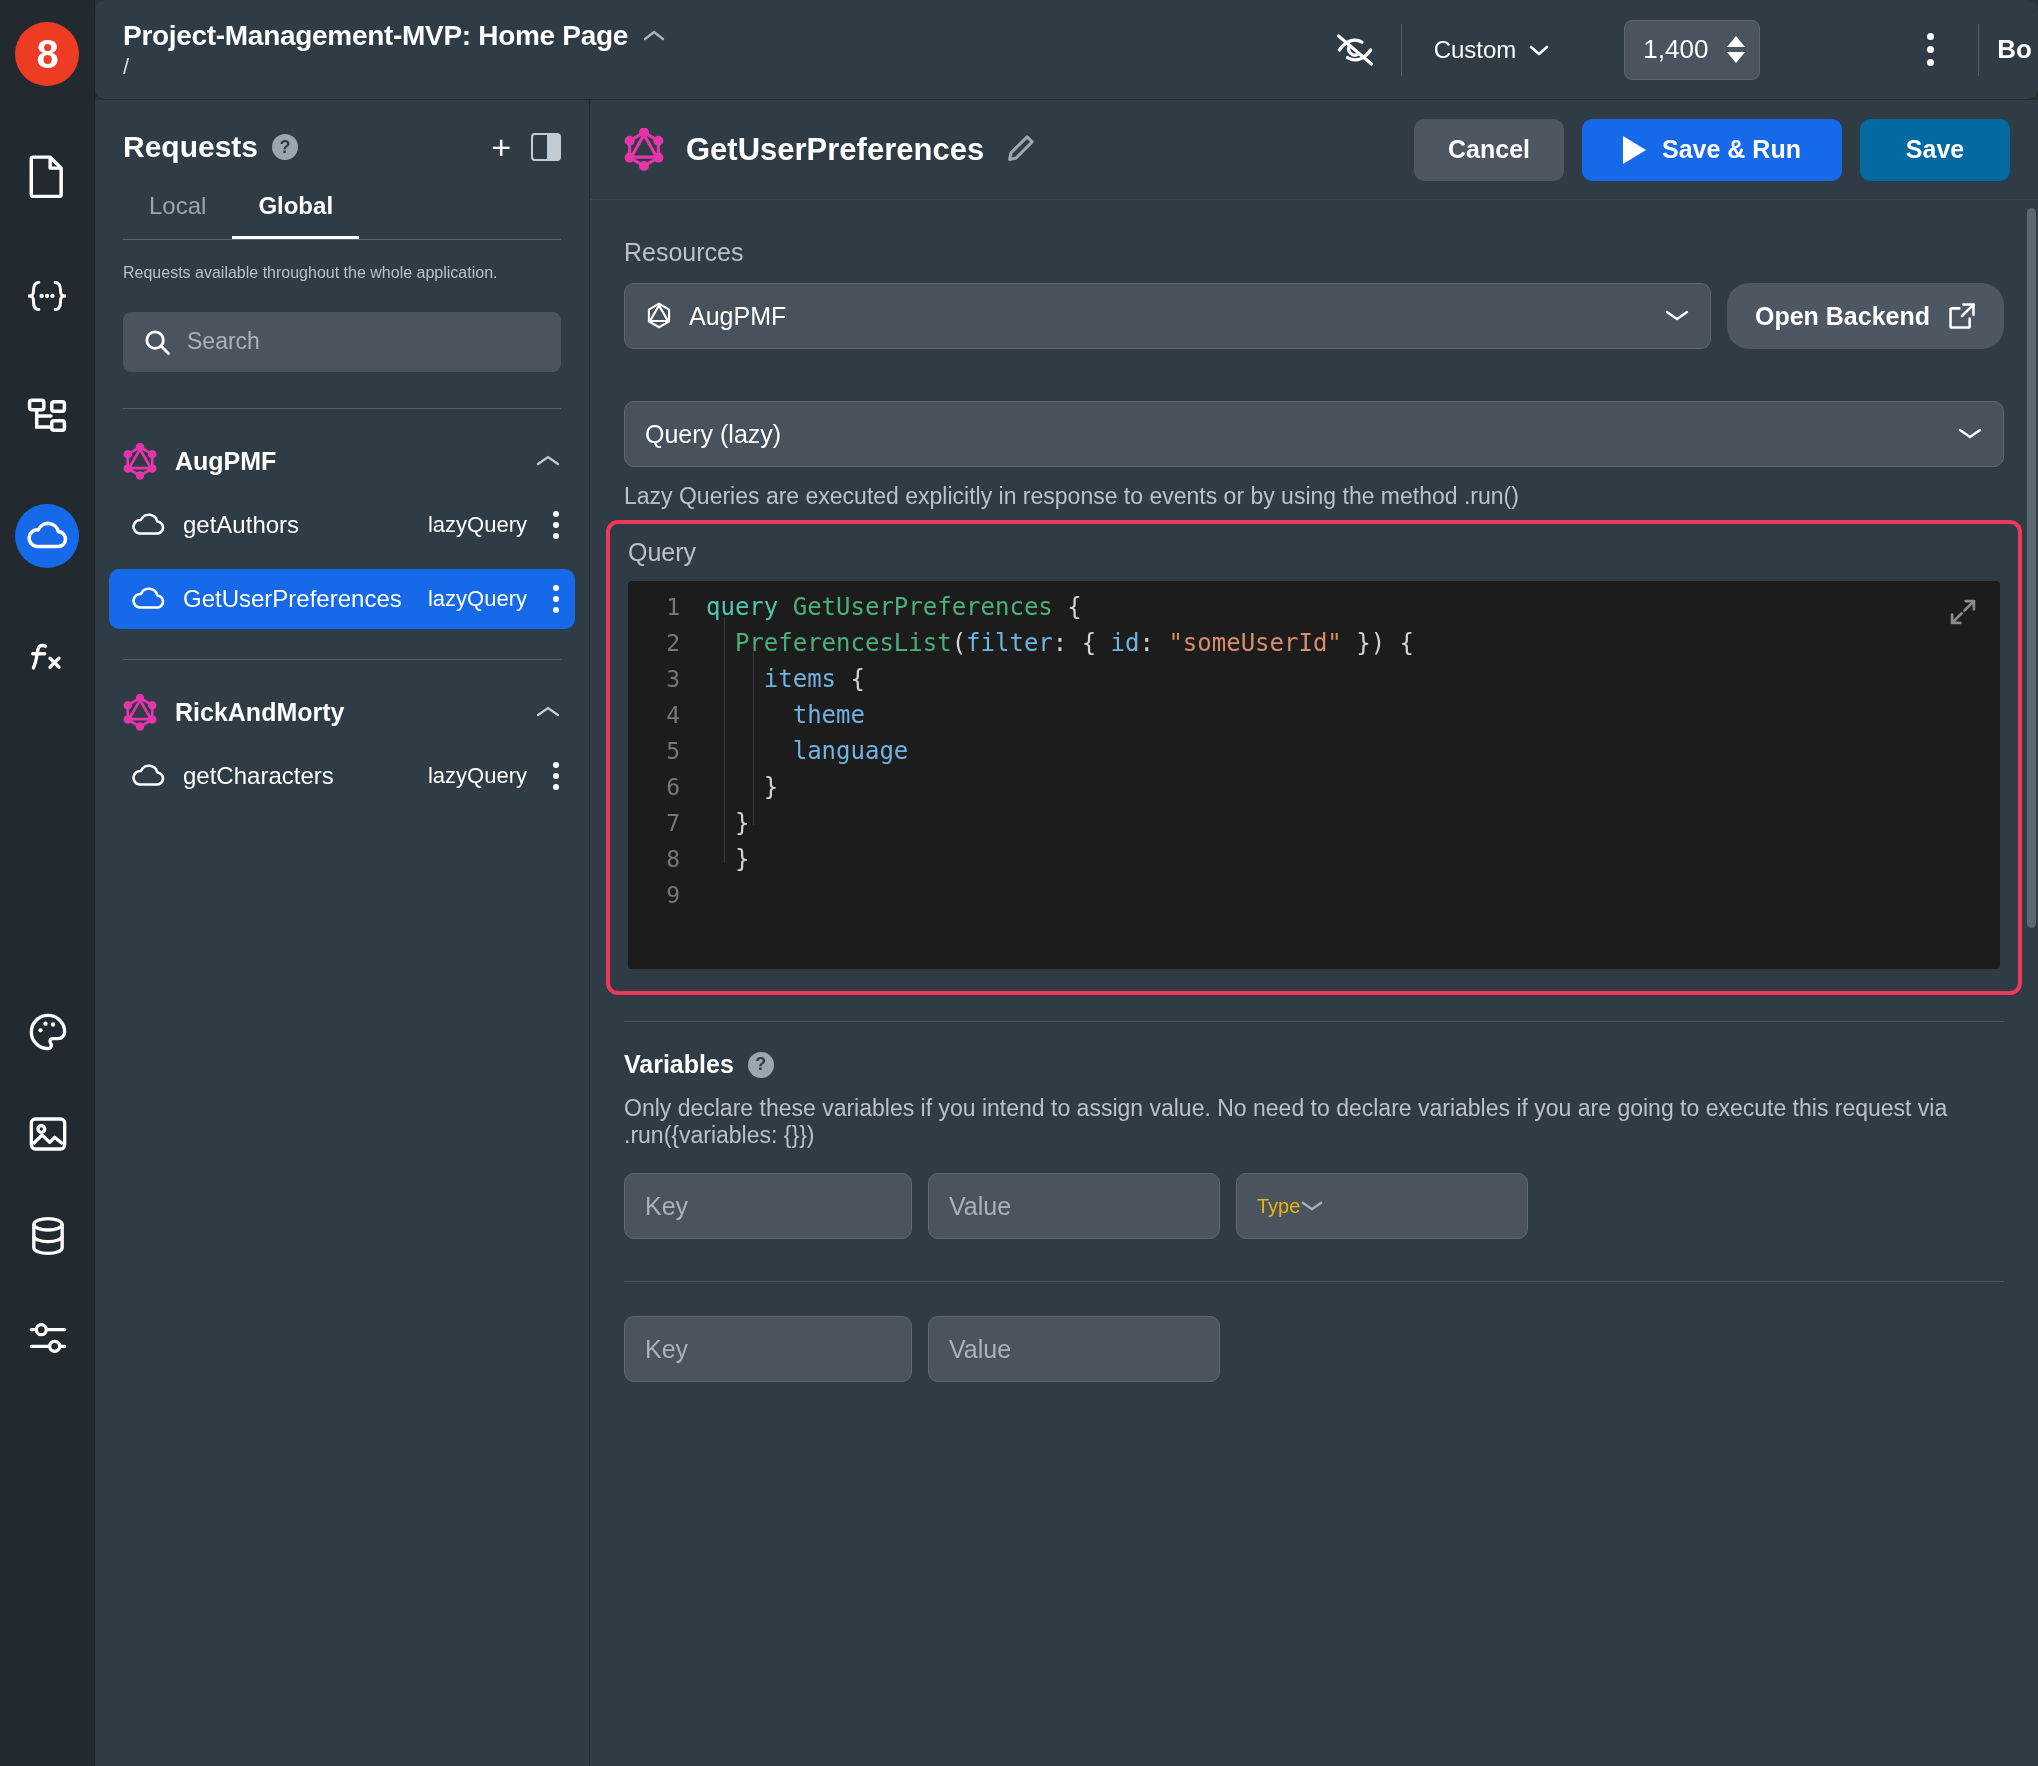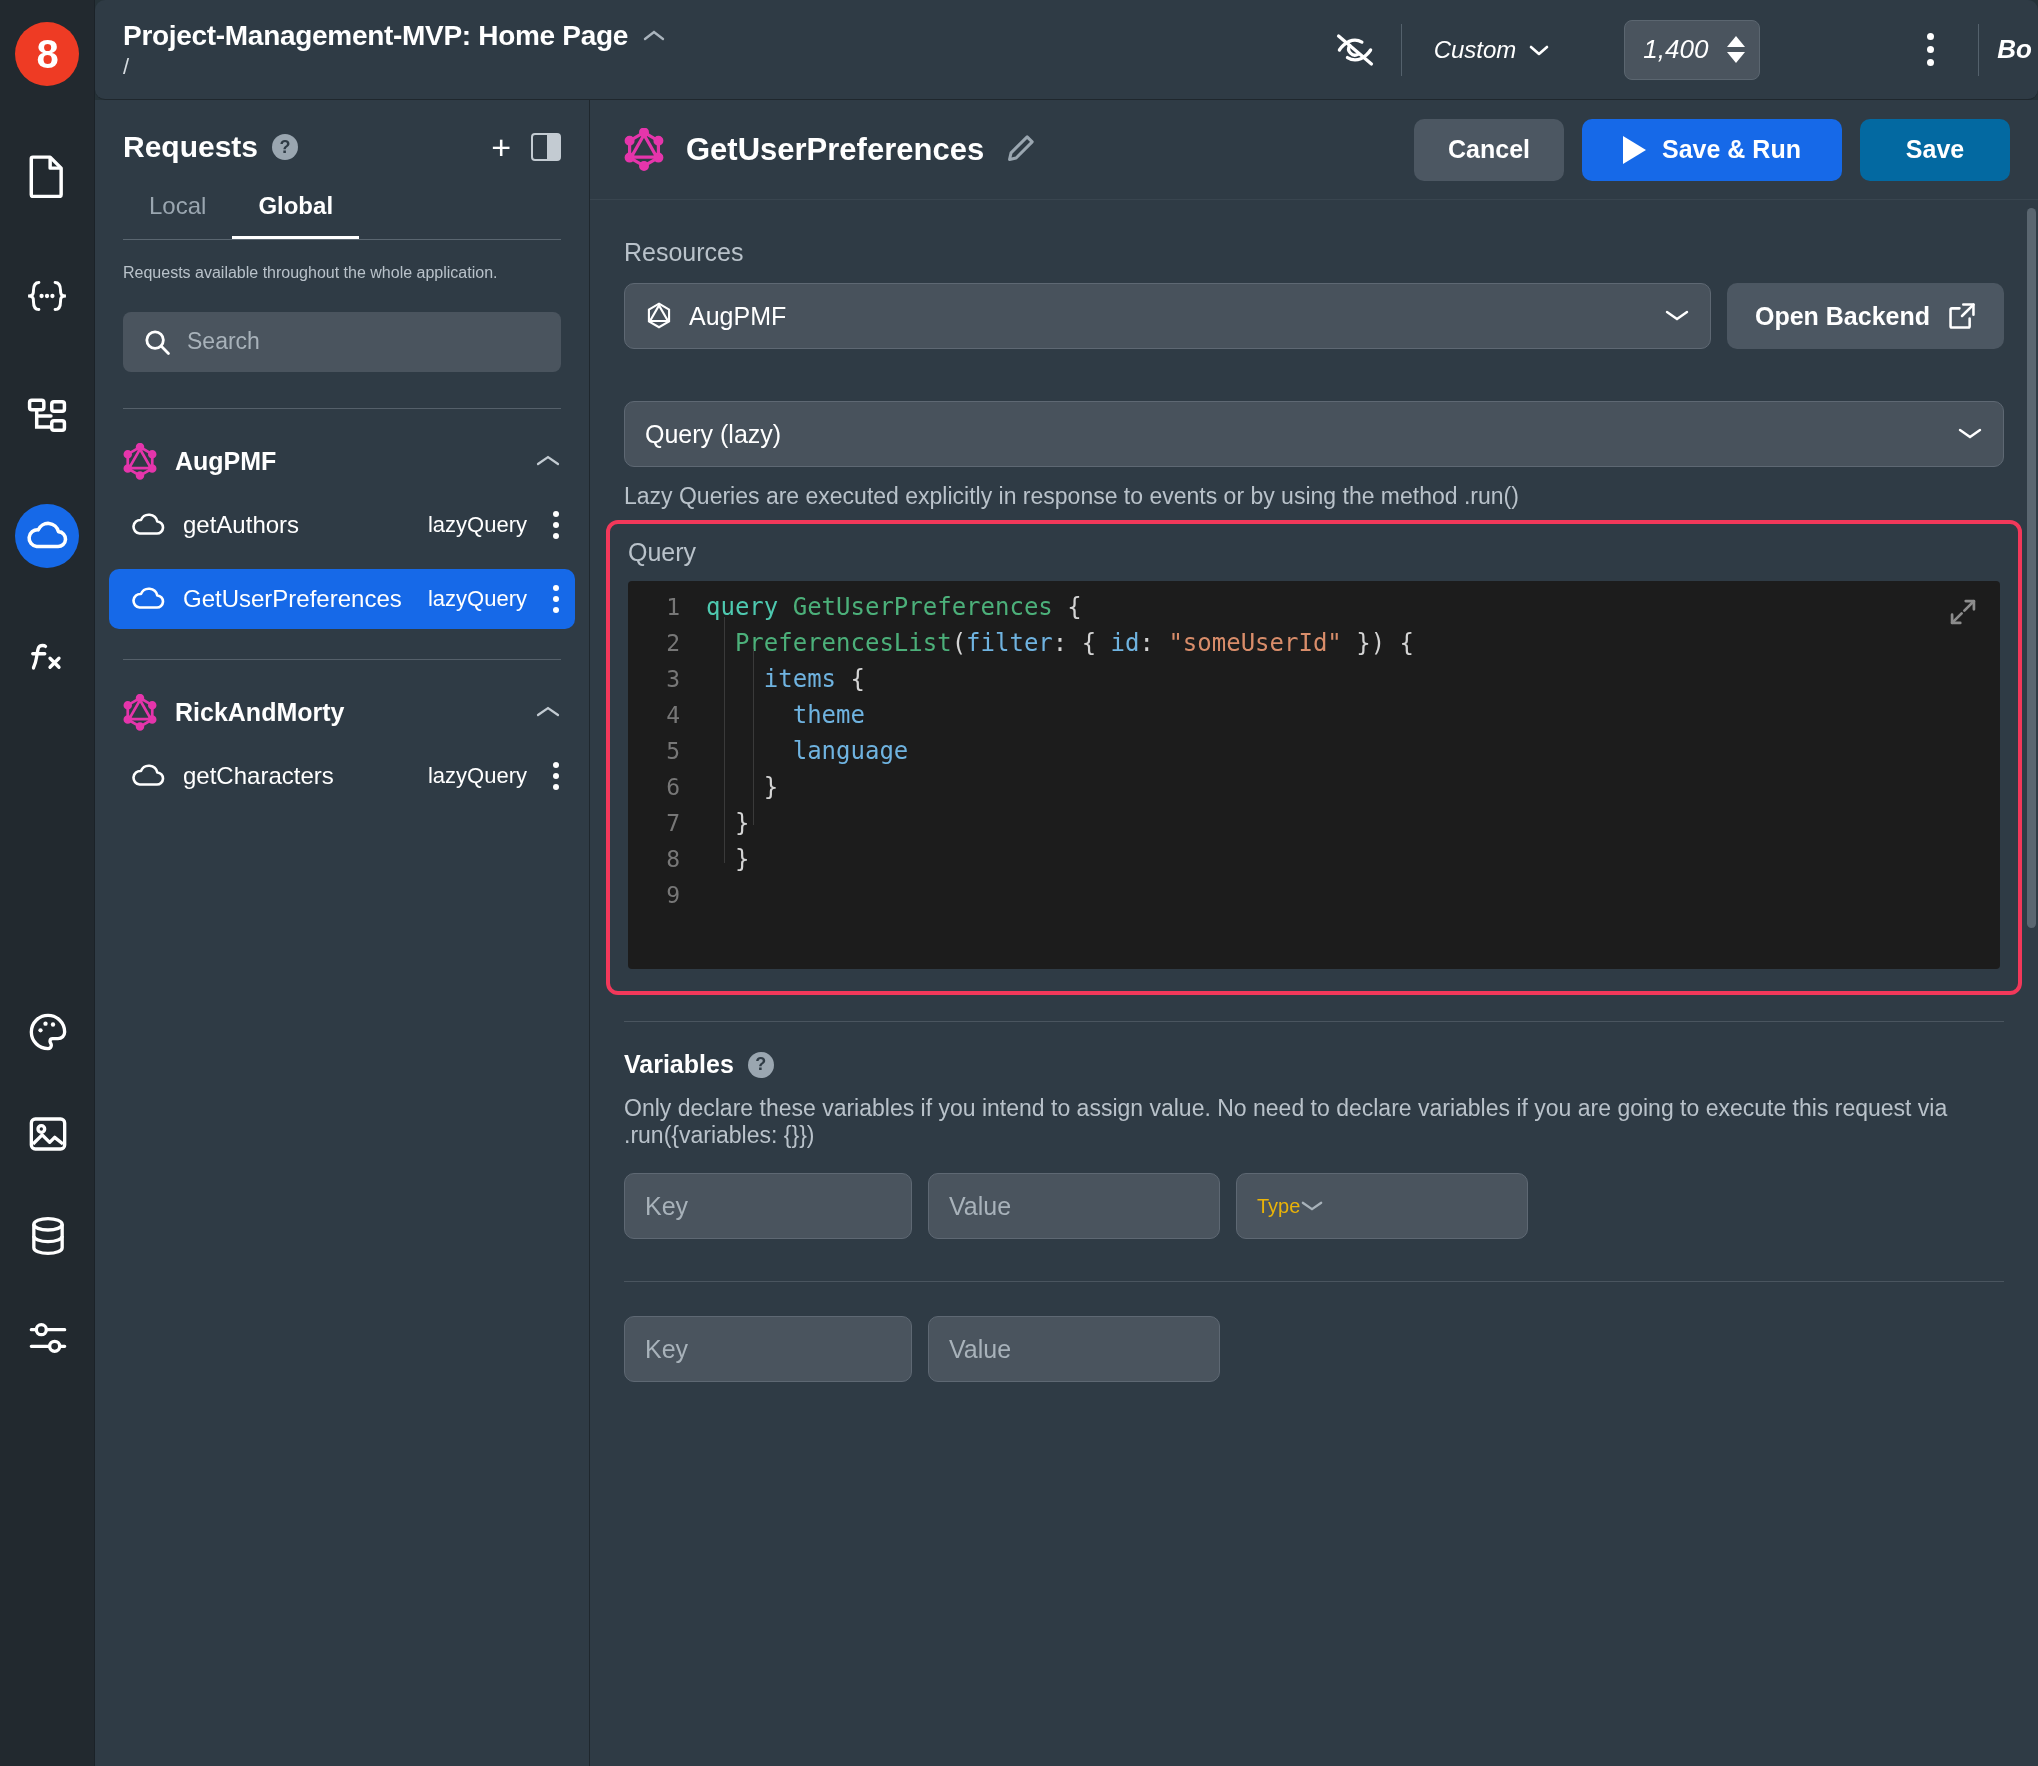--- a/index.html
+++ b/index.html
@@ -52,21 +52,21 @@
   }
   .topbar-title-wrap { padding-left: 28px; display: flex; flex-direction: column;
     justify-content: center; }
   .topbar-title-row { display: flex; align-items: center; gap: 14px; }
   .topbar-title {
     font-size: 28px; font-weight: bold; color: #ffffff; letter-spacing: -0.3px;
   }
   .chev-up { color: #aab4bd; font-size: 20px; line-height: 1; }
   .topbar-path { font-size: 22px; color: #d6dce1; margin-top: 2px; }
 
-  .topbar-right { margin-left: auto; display: flex; align-items: center; height: 100%; font-style: italic; }
+  .topbar-right { margin-left: auto; display: flex; align-items: center; height: 100%; }
   .tb-icon-btn {
     width: 56px; height: 56px; display: flex; align-items: center; justify-content: center;
     color: #ffffff;
   }
   .tb-sep { width: 1px; height: 52px; background: #54616c; margin: 0 18px; }
   .tb-select {
     display: flex; align-items: center; gap: 12px; color: #ffffff; font-size: 24px;
     padding: 0 14px;
   }
   .tb-number {
@@ -175,21 +175,21 @@
   .field-label.strong { color: #ffffff; font-weight: bold; display: flex; align-items: center; }
 
   .row { display: flex; gap: 16px; }
   .select-box {
     flex: 1; height: 66px; background: #48525c; border: 1px solid #5e6873;
     border-radius: 10px; display: flex; align-items: center; padding: 0 20px;
     color: #ffffff; font-size: 25px; gap: 16px;
   }
   .select-chev { margin-left: auto; color: #ffffff; font-size: 20px; }
   .btn-backend {
-    background: #4c5762; border-radius: 10px; height: 66px; padding: 0 28px;
+    background: #4c5762; border-radius: 22px; height: 66px; padding: 0 28px;
     display: flex; align-items: center; gap: 18px;
     color: #ffffff; font-size: 25px; font-weight: bold;
   }
   .helper-text { font-size: 23px; color: #b9c2ca; margin-top: 16px; }
 
   .section-gap { height: 52px; }
 
   
   .query-ring {
     border: 4px solid #f2385a; border-radius: 12px;

